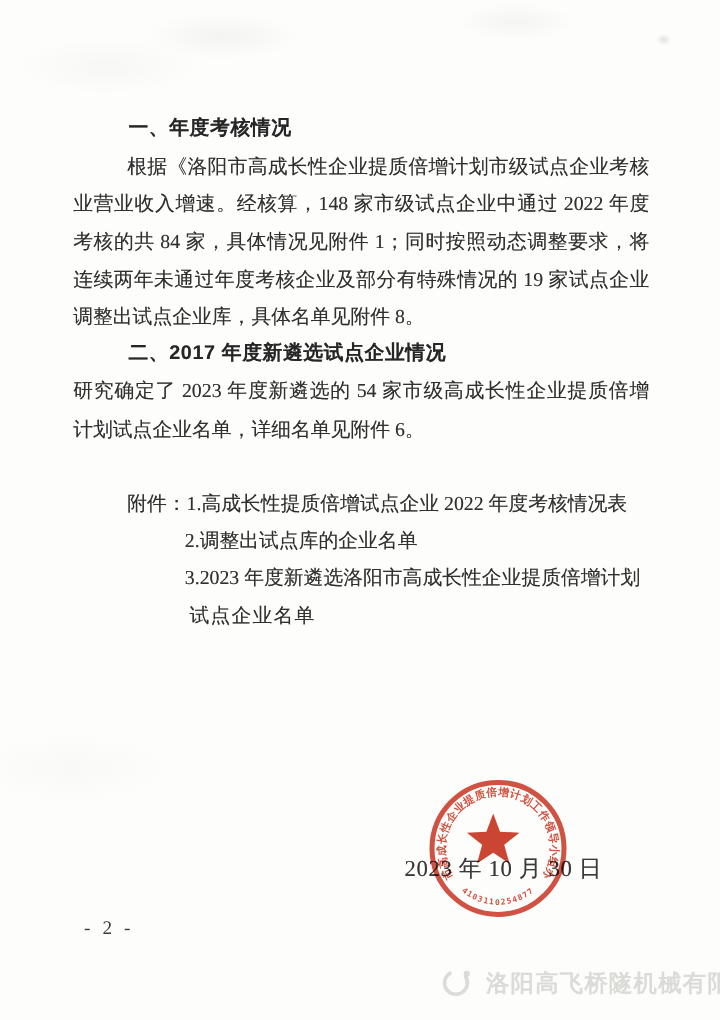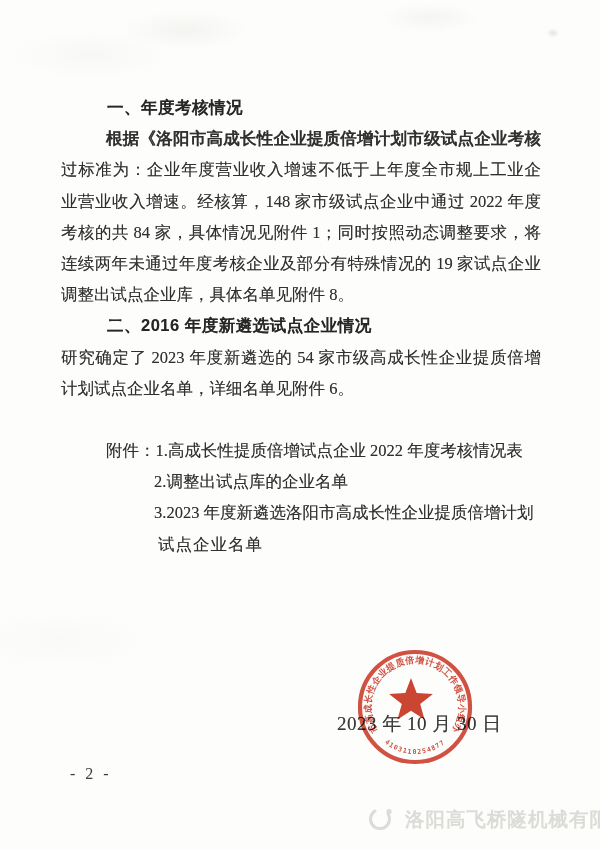--- a/index.html
+++ b/index.html
@@ -14,21 +14,21 @@
       radial-gradient(ellipse 120px 40px at 60px 640px, rgba(200,200,196,.08), transparent 70%),
       #fdfdfb;
   }
   .content{
     position:absolute;left:61px;top:92px;width:480px;
     font-size:16.5px;color:#303030;
     text-shadow:0 0 .4px rgba(40,40,40,.45);
   }
   .ln{height:31.2px;line-height:31.2px;white-space:nowrap;}
   .ln.j{white-space:normal;text-align:justify;text-align-last:justify;word-break:break-all;}
-  .ln.i{text-indent:45px;font-weight:bold;}
+  .ln.i{text-indent:45px;}
   .ln.h{
     font-family:"Liberation Sans","DejaVu Sans",sans-serif;
     font-weight:700;color:#262626;padding-left:46px;letter-spacing:.5px;
   }
   .ln.a0{padding-left:45px;}
   .ln.a1{padding-left:93px;}
   .ln.a2{padding-left:97px;letter-spacing:1px;}
   .sp{height:31.2px;}
   .date{
     position:absolute;left:337px;top:711px;z-index:2;
@@ -55,26 +55,25 @@
     font-family:"Liberation Sans","DejaVu Sans",sans-serif;
     font-size:19.5px;font-weight:700;color:#dbdbd8;letter-spacing:1px;white-space:nowrap;
   }
 </style>
 </head>
 <body>
 
 <div class="content">
   <div class="ln h">一、年度考核情况</div>
   <div class="ln j i">根据《洛阳市高成长性企业提质倍增计划市级试点企业考核</div>
-  <div class="ln j">过标准为：企业年度营业收入增速不低于上年度全市规上工业企</div>
   <div class="ln j">业营业收入增速。经核算，148 家市级试点企业中通过 2022 年度</div>
   <div class="ln j">考核的共 84 家，具体情况见附件 1；同时按照动态调整要求，将</div>
   <div class="ln j">连续两年未通过年度考核企业及部分有特殊情况的 19 家试点企业</div>
   <div class="ln">调整出试点企业库，具体名单见附件 8。</div>
-  <div class="ln h">二、2016 年度新遴选试点企业情况</div>
+  <div class="ln h">二、2017 年度新遴选试点企业情况</div>
   <div class="ln j">研究确定了 2023 年度新遴选的 54 家市级高成长性企业提质倍增</div>
   <div class="ln">计划试点企业名单，详细名单见附件 6。</div>
   <div class="sp"></div>
   <div class="ln a0">附件：1.高成长性提质倍增试点企业 2022 年度考核情况表</div>
   <div class="ln a1">2.调整出试点库的企业名单</div>
   <div class="ln a1">3.2023 年度新遴选洛阳市高成长性企业提质倍增计划</div>
   <div class="ln a2">试点企业名单</div>
 </div>
 
 <div class="date">2023 年 10 月 30 日</div>

